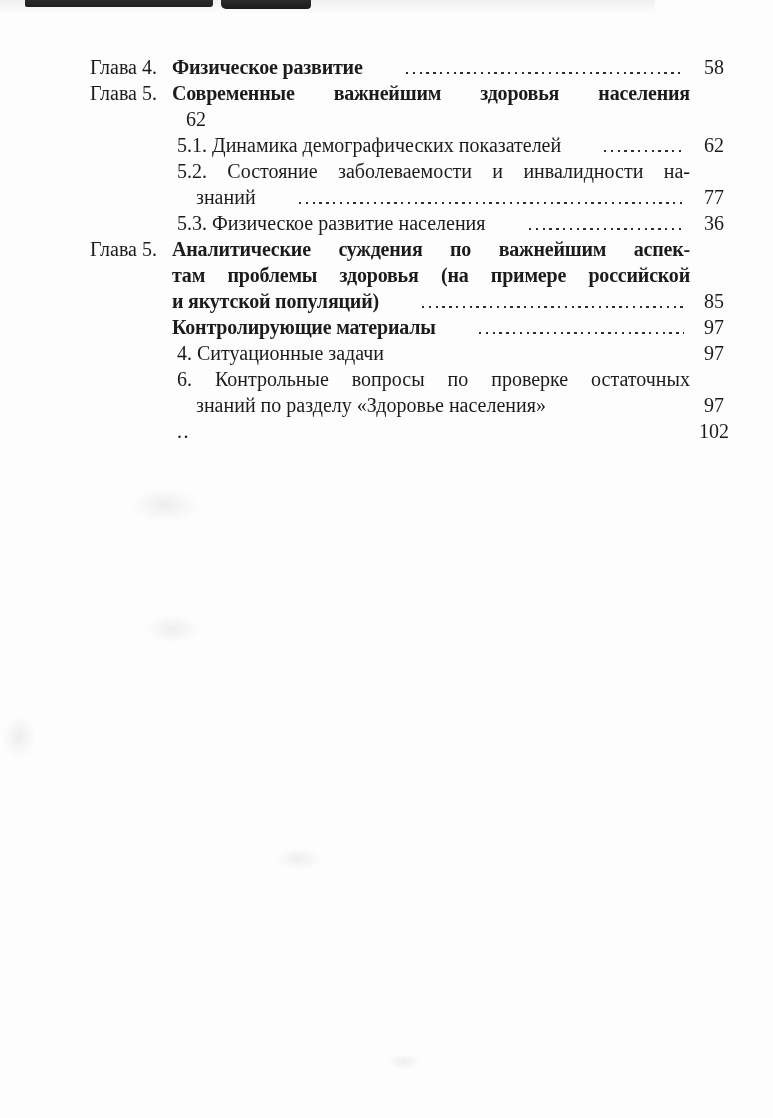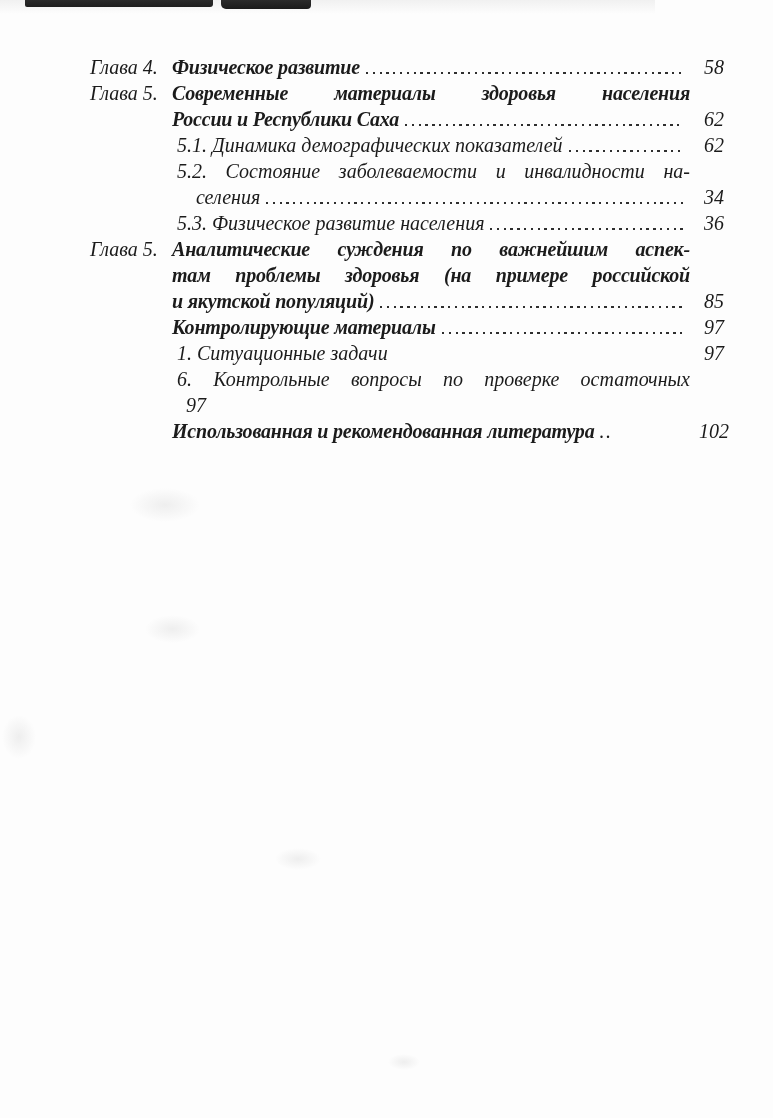--- a/index.html
+++ b/index.html
@@ -2,34 +2,34 @@
 <html><head>
 <meta charset="utf-8">
 <style>
   html,body{margin:0;padding:0;}
   body{
     width:773px;height:1118px;overflow:hidden;position:relative;
     background:#fdfdfd;
     font-family:"Liberation Serif","DejaVu Serif",serif;
     color:#1b1b1b;
   }
-  .page{position:absolute;inset:0;font-style:italic;}
+  .page{position:absolute;inset:0;}
   
   .bar{position:absolute;background:#121212;}
   .bar.seg1{left:25px;top:0;width:188px;height:7px;border-radius:0 0 3px 2px;}
   .bar.seg2{left:221px;top:0;width:90px;height:9px;border-radius:0 0 4px 5px;}
   .shadow-top{position:absolute;left:0;top:0;width:655px;height:14px;
     background:linear-gradient(180deg,rgba(175,175,175,.16),rgba(175,175,175,0));}
   .smudge{position:absolute;border-radius:50%;
     background:radial-gradient(closest-side,rgba(185,185,185,.22),rgba(185,185,185,0));}
   
   .toc{position:absolute;left:90px;top:54px;width:648px;font-size:20px;line-height:26px;}
   .line{display:flex;align-items:baseline;height:26px;white-space:nowrap;}
   .cell-label{flex:0 0 82px;font-weight:400;}
-  .cell-content{flex:1 1 auto;min-width:0;display:flex;align-items:baseline;white-space:nowrap;}
+  .cell-content{flex:1 1 auto;min-width:0;display:flex;align-items:baseline;white-space:nowrap;gap:37px;}
   .cell-content.j{display:block;white-space:normal;text-align:justify;text-align-last:justify;}
   .cell-content.b{font-weight:700;letter-spacing:-0.2px;}
   .cell-content .text{white-space:nowrap;}
   .ind1{padding-left:5px;}
   .ind2{padding-left:24px;}
   .leader{flex:1 1 auto;min-width:8px;height:3px;align-self:baseline;}
   .leader.dots{margin:0 6px;
     background:repeating-linear-gradient(90deg,#2e2e2e 0 2.3px,rgba(0,0,0,0) 2.3px 6.8px) left bottom/100% 2.5px no-repeat;}
   .leader.blank{background:none;}
   .dotdot{font-weight:400;margin-left:5px;letter-spacing:1.5px;}
@@ -53,51 +53,47 @@
       <div class="line">
         <div class="cell-label">Глава 4.</div>
         <div class="cell-content ind0 b">
           <span class="text">Физическое развитие</span>
           <span class="leader dots"></span>
         </div>
         <div class="cell-page">58</div>
       </div>
       <div class="line">
         <div class="cell-label">Глава 5.</div>
-        <div class="cell-content ind0 b j">Современные материалы здоровья населения</div>
+        <div class="cell-content ind0 b j">Современные важнейшим здоровья населения</div>
         <div class="cell-page"></div>
       </div>
       <div class="line">
         <div class="cell-label"></div>
-        <div class="cell-content ind0 b">
-          <span class="text">России и Республики Саха</span>
-          <span class="leader dots"></span>
-        </div>
         <div class="cell-page">62</div>
       </div>
       <div class="line">
         <div class="cell-label"></div>
         <div class="cell-content ind1">
           <span class="text">5.1. Динамика демографических показателей</span>
           <span class="leader dots"></span>
         </div>
         <div class="cell-page">62</div>
       </div>
       <div class="line">
         <div class="cell-label"></div>
         <div class="cell-content ind1 j">5.2. Состояние заболеваемости и инвалидности на-</div>
         <div class="cell-page"></div>
       </div>
       <div class="line">
         <div class="cell-label"></div>
         <div class="cell-content ind2">
-          <span class="text">селения</span>
+          <span class="text">знаний</span>
           <span class="leader dots"></span>
         </div>
-        <div class="cell-page">34</div>
+        <div class="cell-page">77</div>
       </div>
       <div class="line">
         <div class="cell-label"></div>
         <div class="cell-content ind1">
           <span class="text">5.3. Физическое развитие населения</span>
           <span class="leader dots"></span>
         </div>
         <div class="cell-page">36</div>
       </div>
       <div class="line">
@@ -122,37 +118,40 @@
         <div class="cell-label"></div>
         <div class="cell-content ind0 b">
           <span class="text">Контролирующие материалы</span>
           <span class="leader dots"></span>
         </div>
         <div class="cell-page">97</div>
       </div>
       <div class="line">
         <div class="cell-label"></div>
         <div class="cell-content ind1">
-          <span class="text">1. Ситуационные задачи</span>
+          <span class="text">4. Ситуационные задачи</span>
           <span class="leader blank"></span>
         </div>
         <div class="cell-page">97</div>
       </div>
       <div class="line">
         <div class="cell-label"></div>
         <div class="cell-content ind1 j">6. Контрольные вопросы по проверке остаточных</div>
         <div class="cell-page"></div>
       </div>
       <div class="line">
         <div class="cell-label"></div>
+        <div class="cell-content ind2">
+          <span class="text">знаний по разделу «Здоровье населения»</span>
+          <span class="leader blank"></span>
+        </div>
         <div class="cell-page">97</div>
       </div>
       <div class="line">
         <div class="cell-label"></div>
         <div class="cell-content ind0 b">
-          <span class="text">Использованная и рекомендованная литература</span>
           <span class="dotdot">..</span>
           <span class="leader blank"></span>
         </div>
         <div class="cell-page">102</div>
       </div>
     </div>
 </div>
 
 </body></html>

